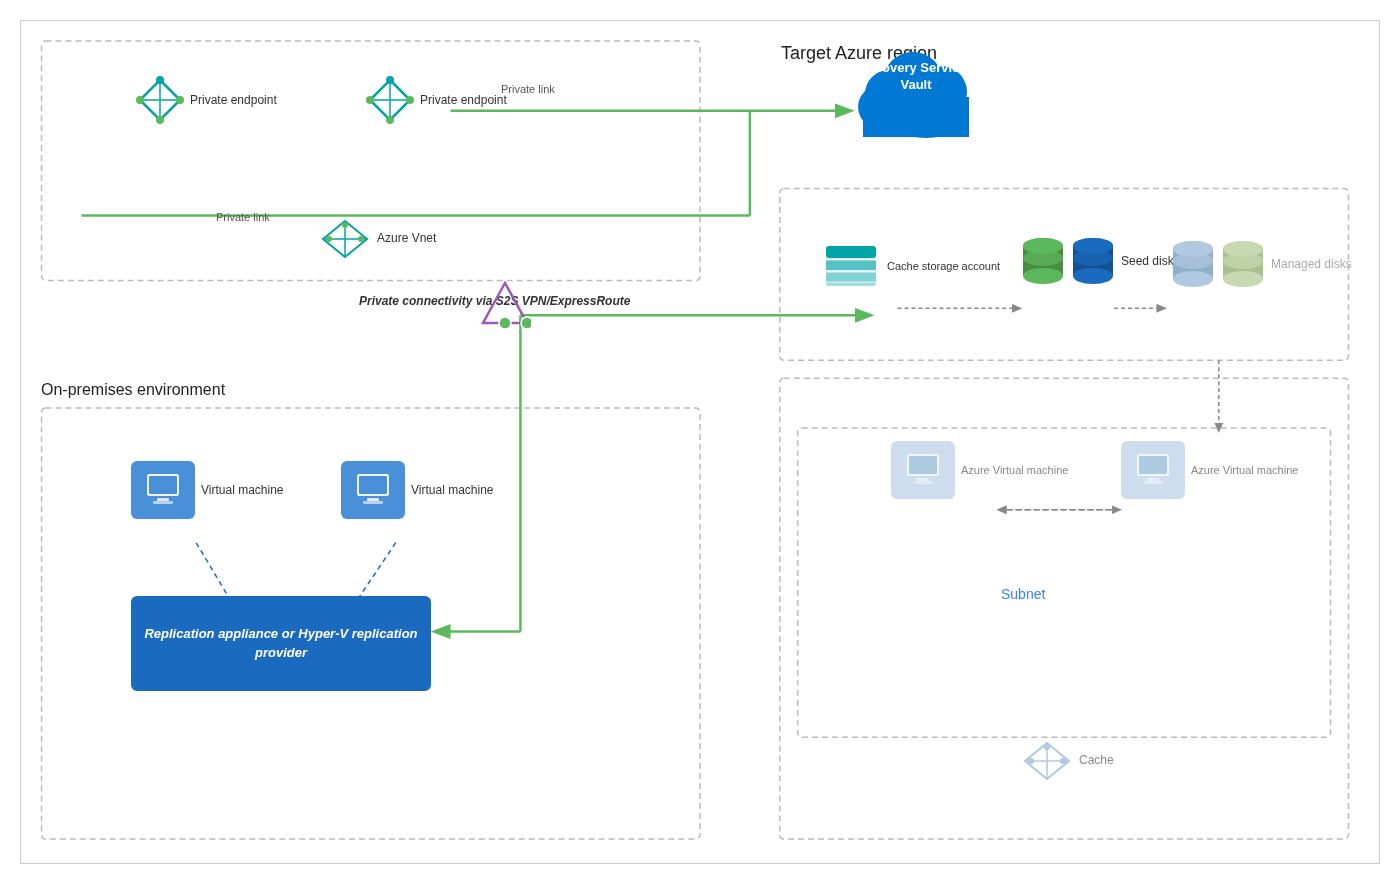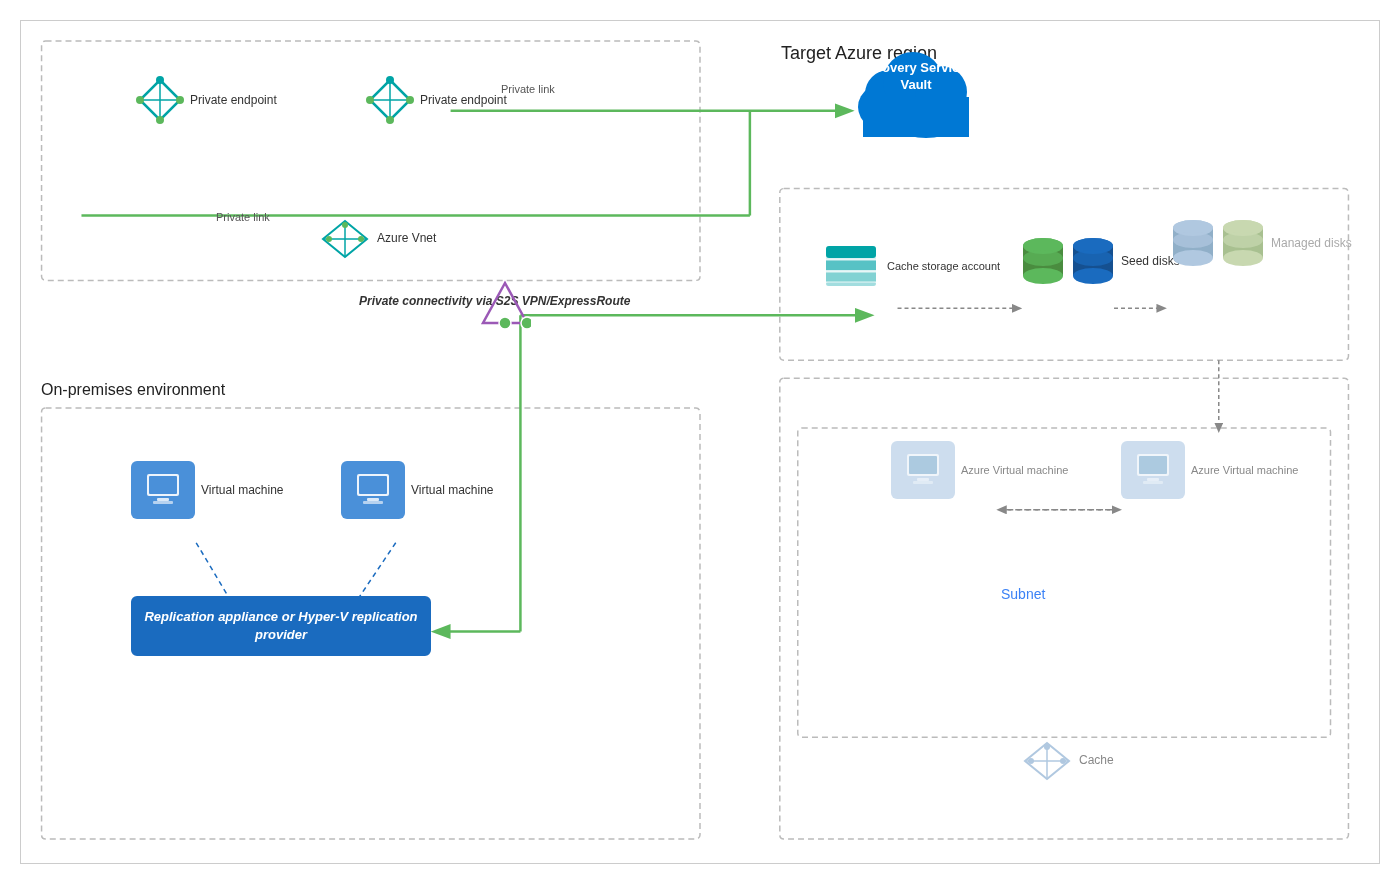--- a/index.html
+++ b/index.html
@@ -87,21 +87,21 @@
       display: flex;
       align-items: center;
       justify-content: center;
       opacity: 0.7;
     }
 
     
     .replication-box {
       position: absolute;
       left: 110px; top: 575px;
-      width: 300px; height: 60px;
+      width: 300px; height: 95px;
       background: #1a6bbf;
       border: 2.5px solid #1a6bbf;
       border-radius: 6px;
       display: flex;
       align-items: center;
       justify-content: center;
       text-align: center;
     }
     .replication-text {
       color: #fff;
@@ -345,21 +345,21 @@
         <ellipse cx="22" cy="10" rx="20" ry="8" fill="#1a6bbf"></ellipse>
         <rect x="2" y="10" width="40" height="30" fill="#155090"></rect>
         <ellipse cx="22" cy="40" rx="20" ry="8" fill="#1a6bbf"></ellipse>
         <ellipse cx="22" cy="10" rx="20" ry="8" fill="#1a6bbf"></ellipse>
         <ellipse cx="22" cy="22" rx="20" ry="8" fill="#1a6bbf" opacity="0.7"></ellipse>
       </svg>
     </div>
     <span>Seed disks</span>
   </div>
 
-  <div class="icon-box" style="left:1150px; top:197px;">
+  <div class="icon-box" style="left:1150px; top:218px;">
     <div class="disk-group">
 
       <svg width="44" height="50" viewBox="0 0 44 50">
         <ellipse cx="22" cy="10" rx="20" ry="8" fill="#b0c8e0"></ellipse>
         <rect x="2" y="10" width="40" height="30" fill="#90afc8"></rect>
         <ellipse cx="22" cy="40" rx="20" ry="8" fill="#b0c8e0"></ellipse>
         <ellipse cx="22" cy="10" rx="20" ry="8" fill="#b0c8e0"></ellipse>
         <ellipse cx="22" cy="22" rx="20" ry="8" fill="#b0c8e0" opacity="0.7"></ellipse>
       </svg>
 

